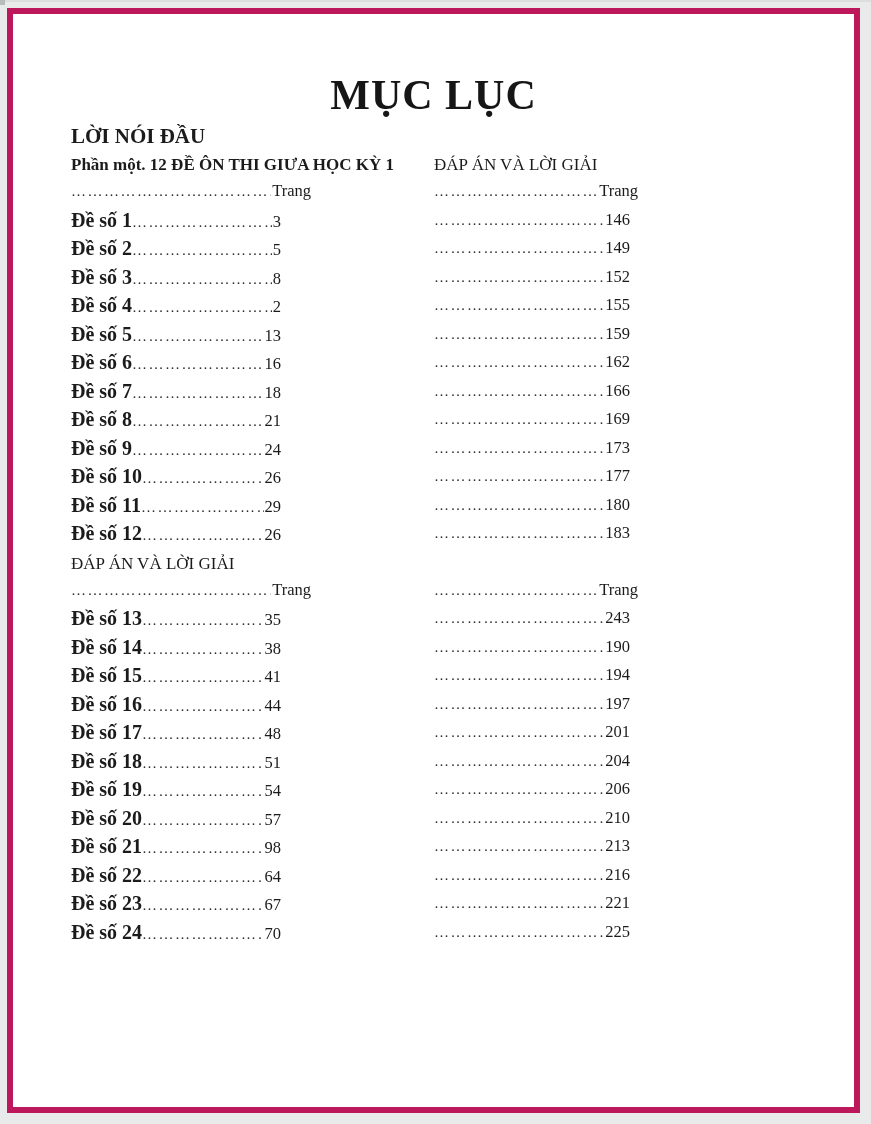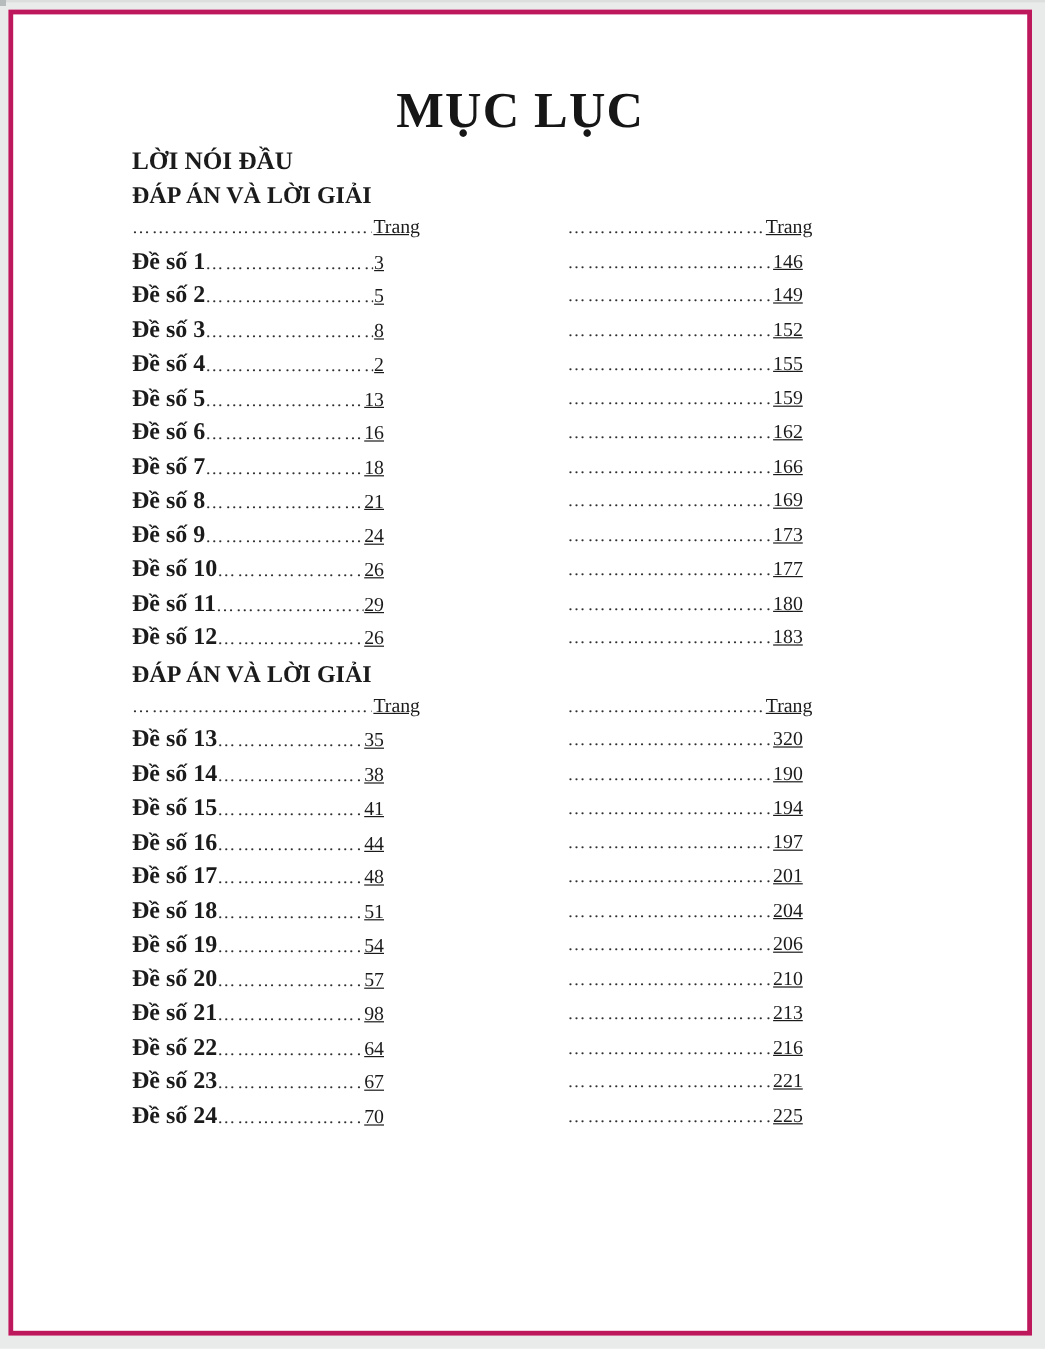--- a/index.html
+++ b/index.html
@@ -27,55 +27,55 @@
     width: 5px; height: 5px;
     background: #b6bbbb;
   }
   .sheet {
     position: absolute;
     left: 7px;
     top: 8px;
     width: 853px;
     height: 1105px;
     background: #ffffff;
-    border: 4px solid #be185d;
+    border: 6px solid #be185d;
     box-sizing: border-box;
   }
   .doc-title {
     margin-top: 56px;
     text-align: center;
     font-size: 42px;
     font-weight: bold;
     line-height: 50px;
     letter-spacing: 1px;
     color: #161616;
   }
   .content {
-    padding-left: 99px;
+    padding-left: 58px;
   }
   .foreword {
     margin-top: 4px;
     font-size: 21px;
     font-weight: bold;
     line-height: 25px;
   }
   .heading-row {
     display: flex;
     margin-top: 4px;
     line-height: 24px;
   }
   .heading-left {
     width: 363px;
     font-size: 17px;
     font-weight: bold;
     white-space: nowrap;
   }
   .heading-right {
-    font-size: 20px;
-    font-weight: bold;
+    font-size: 17px;
+    font-weight: normal;
     white-space: nowrap;
   }
   .row {
     display: flex;
     line-height: 28.5px;
     height: 28.5px;
   }
   .cell {
     display: flex;
     align-items: baseline;
@@ -99,36 +99,36 @@
     font-size: 15px;
     letter-spacing: 1.5px;
     color: #2e2e2e;
     height: 16px;
     line-height: 20px;
   }
   .num, .trang-word {
     font-size: 16.5px;
     white-space: nowrap;
     padding-left: 1px;
-    text-decoration: underline;
   }
 </style>
 </head>
 <body>
 
 <div class="edge-top"></div>
 <div class="corner-chip"></div>
 
 <div class="sheet">
   <div class="doc-title">MỤC LỤC</div>
   <div class="content">
     <div class="foreword">LỜI NÓI ĐẦU</div>
     <div>
   <div>
     <div class="heading-row">
+      <div class="heading-left">Phần một. 12 ĐỀ ÔN THI GIƯA HỌC KỲ 1</div>
       <div class="heading-right">ĐÁP ÁN VÀ LỜI GIẢI</div>
     </div>
     <div class="row trang-row">
       <div class="cell cell-left">
         <span class="dots">…………………………………………………………………………</span>
               <span class="trang-word">Trang</span>
       </div>
       <div class="cell-gap"></div>
       <div class="cell cell-right">
         <span class="dots">…………………………………………………………………………</span>
@@ -312,21 +312,21 @@
     <div>
   <div class="row">
     <div class="cell cell-left">
       <span class="entry-label">Đề số 13</span>
                 <span class="dots">…………………………………………………………………………</span>
                 <span class="num">35</span>
     </div>
     <div class="cell-gap"></div>
     <div class="cell cell-right">
       <span class="dots">…………………………………………………………………………</span>
-                <span class="num">320</span>
+                <span class="num">243</span>
     </div>
   </div>
 
   <div class="row">
     <div class="cell cell-left">
       <span class="entry-label">Đề số 14</span>
                 <span class="dots">…………………………………………………………………………</span>
                 <span class="num">38</span>
     </div>
     <div class="cell-gap"></div>

